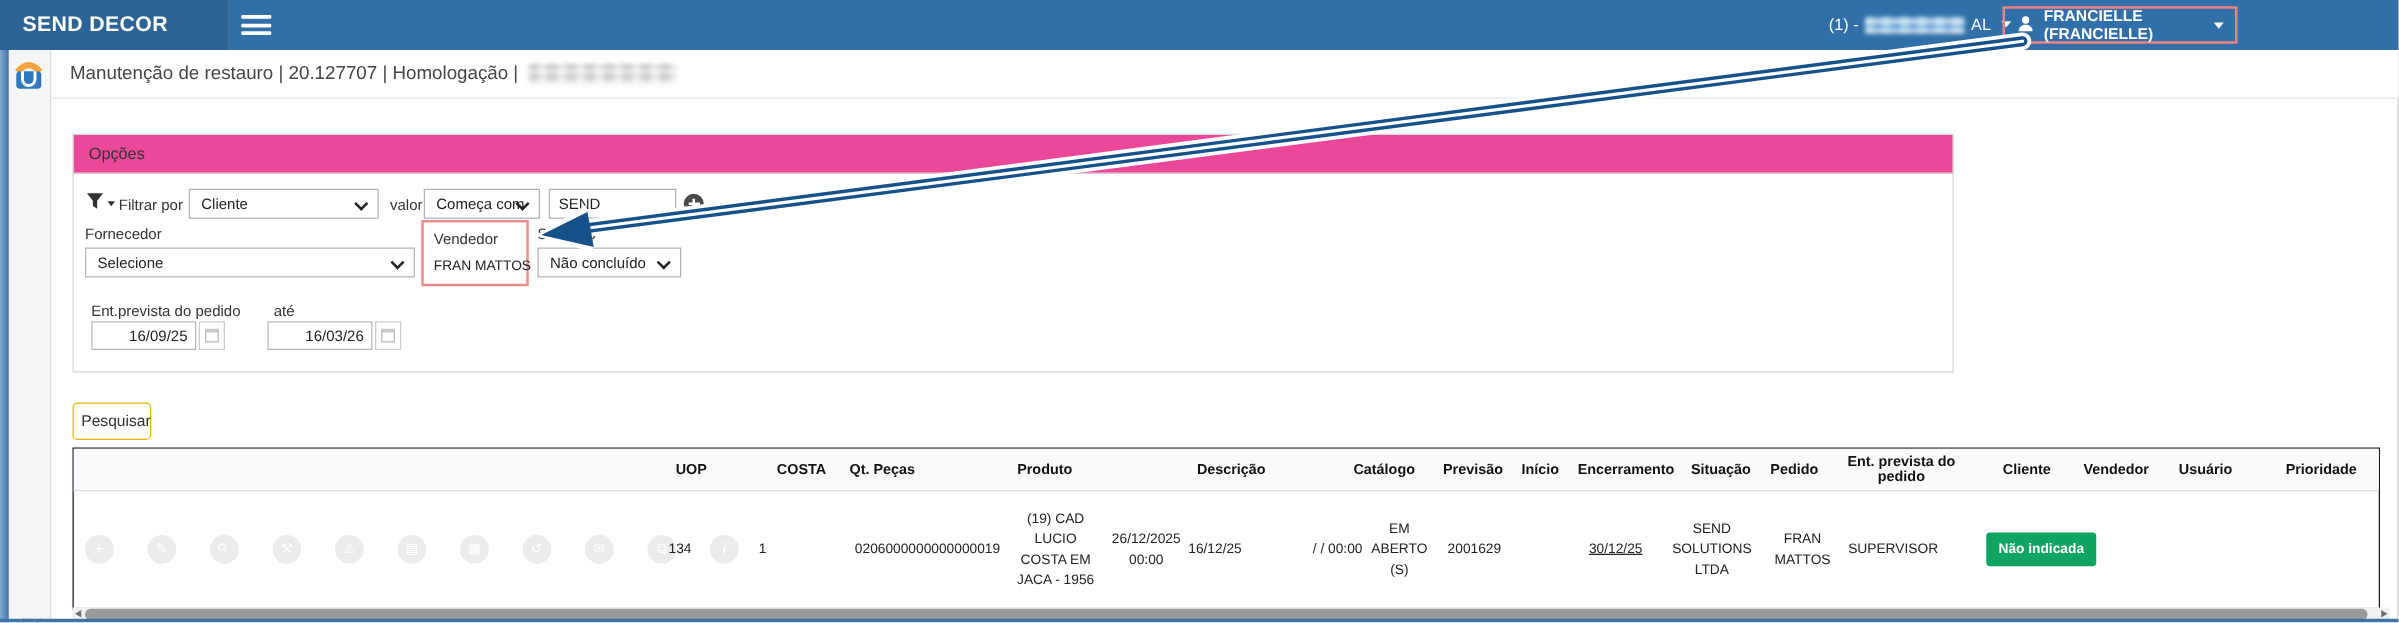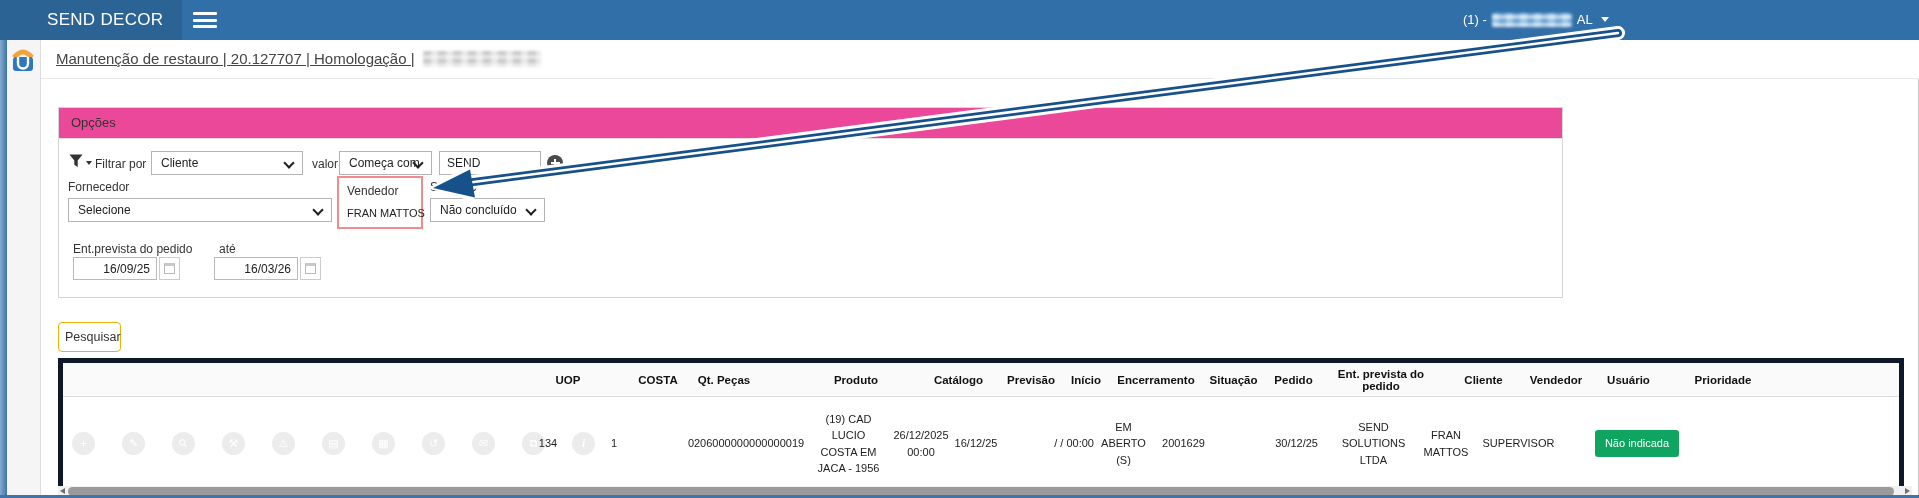--- a/index.html
+++ b/index.html
@@ -2,21 +2,21 @@
 <html><head>
 <meta charset="utf-8">
 <style>
   html,body{margin:0;padding:0;background:#fff;}
   .screen{position:relative;width:1919px;height:498px;overflow:hidden;background:#fff;
     font-family:"Liberation Sans",sans-serif;box-shadow:inset 0 0 0 1px #c6c6c6;}
 
   
   .topbar{position:absolute;left:0;top:0;width:1919px;height:40px;background:#316fa8;z-index:5;}
   .brand-block{position:absolute;left:0;top:0;width:182px;height:40px;background:#2b6494;}
-  .brand{position:absolute;left:18px;top:10px;color:#fff;font-size:17px;font-weight:normal;letter-spacing:.3px;margin-left:29px;}
+  .brand{position:absolute;left:18px;top:10px;color:#fff;font-size:17px;font-weight:bold;letter-spacing:.3px;}
   .hamburger{position:absolute;left:193px;top:12px;width:24px;cursor:pointer;}
   .hamburger div{height:3.2px;background:#fff;margin-bottom:3.4px;border-radius:1px;}
   .unit{position:absolute;left:1463px;top:12px;color:#fff;font-size:13px;display:flex;align-items:center;gap:5px;}
   .caret-down{width:0;height:0;border-left:4px solid transparent;border-right:4px solid transparent;border-top:5px solid #fff;margin-left:3px;}
   .blur-blue{display:inline-block;width:80px;height:14px;border-radius:2px;
     background:repeating-linear-gradient(90deg,#bad0e4 0 7px,#86abd0 7px 14px),repeating-linear-gradient(0deg,rgba(255,255,255,.5) 0 4px,rgba(49,111,168,.4) 4px 8px);
     background-blend-mode:overlay;filter:blur(1.6px);}
   .user-box{position:absolute;left:1602px;top:5px;width:188px;height:30px;border:2px solid #f28080;
     display:flex;align-items:center;gap:7px;padding:0 9px;box-sizing:border-box;color:#fff;
     font-size:12.5px;font-weight:bold;z-index:60;cursor:pointer;}
@@ -30,21 +30,21 @@
   .logo{position:absolute;left:9px;top:45px;z-index:6;}
   .side-icon{position:absolute;left:7px;width:33px;text-align:center;color:#3d3d3d;font-size:16px;line-height:16px;cursor:pointer;}
   .side-icon svg{vertical-align:middle;}
   .gear-small{font-size:10px;position:relative;left:-3px;top:4px;}
   .serifA{font-family:"Liberation Serif",serif;font-weight:bold;font-size:16px;}
   .ic-copy{position:relative;width:10px;height:12px;border:1.6px solid #3d3d3d;margin:0 auto;background:#f5f5f5;}
   .ic-copy::after{content:'';position:absolute;left:2.5px;top:-6px;width:10px;height:12px;border:1.6px solid #3d3d3d;background:#f5f5f5;}
 
   
   .crumbbar{position:absolute;left:41px;top:40px;width:1878px;height:38px;background:#fff;border-bottom:1px solid #e7e7e7;}
-  .crumb-text{position:absolute;left:15px;top:10px;font-size:15px;color:#454545;display:flex;align-items:center;gap:8px;text-decoration:underline;}
+  .crumb-text{position:absolute;left:15px;top:10px;font-size:15px;color:#454545;display:flex;align-items:center;gap:8px;}
   .blur-gray{display:inline-block;width:118px;height:16px;border-radius:2px;
     background:repeating-linear-gradient(90deg,#c2c2c2 0 8px,#e3e3e3 8px 15px),repeating-linear-gradient(0deg,rgba(255,255,255,.6) 0 4px,rgba(150,150,150,.5) 4px 8px);
     background-blend-mode:overlay;filter:blur(1.8px);}
 
   
   .panel{position:absolute;left:58px;top:107px;width:1505px;height:191px;border:1px solid #d5d5d5;background:#fff;box-sizing:border-box;z-index:2;}
   .panel-head{height:30px;background:#ec4899;border-bottom:1px solid #ddd;line-height:30px;padding-left:12px;font-size:13px;color:#333;}
   .lbl{position:absolute;font-size:12px;color:#333;white-space:nowrap;}
   .select{position:absolute;height:24px;border:1px solid #b4b4b4;background:#fff;box-sizing:border-box;
     font-size:12px;color:#222;line-height:22px;padding:0 22px 0 9px;cursor:pointer;white-space:nowrap;overflow:hidden;}
@@ -64,36 +64,36 @@
   .dategrp input{width:84px;height:23px;border:1px solid #b9b9b9;box-sizing:border-box;font-size:12px;text-align:right;
     padding:0 6px;font-family:"Liberation Sans",sans-serif;color:#222;}
   .calbtn{width:21px;height:23px;border:1px solid #ccc;background:#fff;box-sizing:border-box;margin-left:2px;position:relative;cursor:pointer;}
   .calbtn::before{content:'';position:absolute;left:4px;top:5px;width:11px;height:11px;border:1px solid #b9b9b9;border-top:3px solid #c9c9c9;box-sizing:border-box;}
 
   
   .btn-search{position:absolute;left:58px;top:322px;width:63px;height:30px;background:#fff;border:1px solid #eab308;
     border-radius:4px;font-size:12.5px;color:#333;font-family:"Liberation Sans",sans-serif;cursor:pointer;}
 
   
-  .tbl{position:absolute;left:58px;top:358px;width:1846px;box-sizing:border-box;border:5px solid #0f172a;background:#fff;z-index:1;}
+  .tbl{position:absolute;left:58px;top:358px;width:1846px;box-sizing:border-box;border:1px solid #0f172a;background:#fff;z-index:1;}
   .tr{display:flex;align-items:stretch;}
   .tr.head{height:33px;background:#fafafa;border-bottom:1px solid #ddd;}
   .tr.data{height:93px;border-bottom:1px solid #ccc;}
   .th,.td{box-sizing:border-box;display:flex;align-items:center;justify-content:center;text-align:center;padding:1px 2px;}
   .th{font-size:11.5px;font-weight:bold;color:#111;}
   .td{font-size:11px;color:#222;line-height:1.5;}
   .c0{width:450px;justify-content:flex-start;}
   .c1{width:110px;} .c2{width:70px;} .c3{width:62px;} .c4{width:130px;margin-left:36px;} .c5{width:175px;}
   .c6{width:75px;} .c7{width:70px;} .c8{width:40px;} .c9{width:100px;} .c10{width:55px;}
   .c11{width:65px;} .c12{width:110px;} .c13{width:95px;} .c14{width:50px;} .c15{width:95px;} .c16{width:94px;}
   .actions{display:flex;gap:27px;padding-left:9px;align-items:center;}
   .acirc{width:23px;height:23px;border-radius:50%;background:#ececec;color:#fff;display:flex;align-items:center;justify-content:center;
     font-size:11px;flex:0 0 auto;cursor:pointer;}
   .acirc.rot{transform:rotate(-45deg);}
-  .badge{display:inline-block;background:#0fa45f;color:#fff;font-weight:normal;font-size:11px;padding:5px 10px;border-radius:3px;white-space:nowrap;margin-left:48px;}
+  .badge{display:inline-block;background:#0fa45f;color:#fff;font-weight:bold;font-size:11px;padding:5px 10px;border-radius:3px;white-space:nowrap;margin-left:48px;}
 
   
   .hscroll{position:absolute;left:58px;top:486px;width:1854px;height:11px;background:#f1f1f1;z-index:3;}
   .sb-arrow{position:absolute;top:2px;width:0;height:0;border-top:3.5px solid transparent;border-bottom:3.5px solid transparent;cursor:pointer;}
   .sb-left{left:2px;border-right:5px solid #6f6f6f;}
   .sb-right{right:2px;border-left:5px solid #6f6f6f;}
   .sb-thumb{position:absolute;left:10px;top:1px;width:1826px;height:9px;background:#9a9a9a;border-radius:5px;cursor:grab;}
 
   
   .arrow-overlay{position:absolute;left:0;top:0;z-index:50;pointer-events:none;}
@@ -110,20 +110,30 @@
         <div></div>
         <div></div>
         <div></div>
       </div>
     <div class="unit">
       <span>(1) -</span>
       <span class="blur-blue"></span>
       <span>AL</span>
       <span class="caret-down"></span>
     </div>
+    <div class="user-box">
+      <span>
+        <svg width="15" height="16" viewBox="0 0 16 16">
+            <circle cx="8" cy="4.8" r="3.1" fill="#fff"></circle>
+            <path d="M2 14.5c0-3.4 2.7-5.6 6-5.6s6 2.2 6 5.6z" fill="#fff"></path>
+          </svg>
+      </span>
+      <span>FRANCIELLE (FRANCIELLE)</span>
+      <span class="caret-down"></span>
+    </div>
   </div>
 
   <div class="edge-left"></div>
   <div class="edge-bottom"></div>
 
   <div class="sidebar"></div>
   <div class="logo">
     <svg width="28" height="30" viewBox="0 0 28 30">
       <path d="M3 11 Q14 -2 25 11 L21 14 Q14 5 7 14 Z" fill="#f2a33c"></path>
       <rect x="4" y="12" width="20" height="14" rx="3" fill="#2e79bd"></rect>
@@ -207,20 +217,21 @@
 
   <button class="btn-search">Pesquisar</button>
 
   <div class="tbl">
     <div class="tr head">
       <div class="th c0"></div>
       <div class="th c1">UOP</div>
       <div class="th c2">COSTA</div>
       <div class="th c3">Qt. Peças</div>
       <div class="th c4">Produto</div>
+      <div class="th c5">Descrição</div>
       <div class="th c6">Catálogo</div>
       <div class="th c7">Previsão</div>
       <div class="th c8">Início</div>
       <div class="th c9">Encerramento</div>
       <div class="th c10">Situação</div>
       <div class="th c11">Pedido</div>
       <div class="th c12">Ent. prevista do pedido</div>
       <div class="th c13">Cliente</div>
       <div class="th c14">Vendedor</div>
       <div class="th c15">Usuário</div>
@@ -242,21 +253,21 @@
       </div>
       <div class="td c2">134</div>
       <div class="td c3">1</div>
       <div class="td c4">0206000000000000019</div>
       <div class="td c6">(19) CAD LUCIO COSTA EM JACA - 1956</div>
       <div class="td c7">26/12/2025 00:00</div>
       <div class="td c8">16/12/25</div>
       <div class="td c9" style="justify-content:flex-end;">/ / 00:00</div>
       <div class="td c10">EM ABERTO (S)</div>
       <div class="td c11">2001629</div>
-      <div class="td c12" style="justify-content:flex-end;padding-right:8px;">30/12/25</div>
+      <div class="td c12" style="justify-content:flex-end;padding-right:8px;text-decoration:underline;">30/12/25</div>
       <div class="td c13">SEND SOLUTIONS LTDA</div>
       <div class="td c14">FRAN MATTOS</div>
       <div class="td c15">SUPERVISOR</div>
       <div class="td c16">
         <span class="badge">Não indicada</span>
       </div>
     </div>
   </div>
 
   <div class="hscroll">

